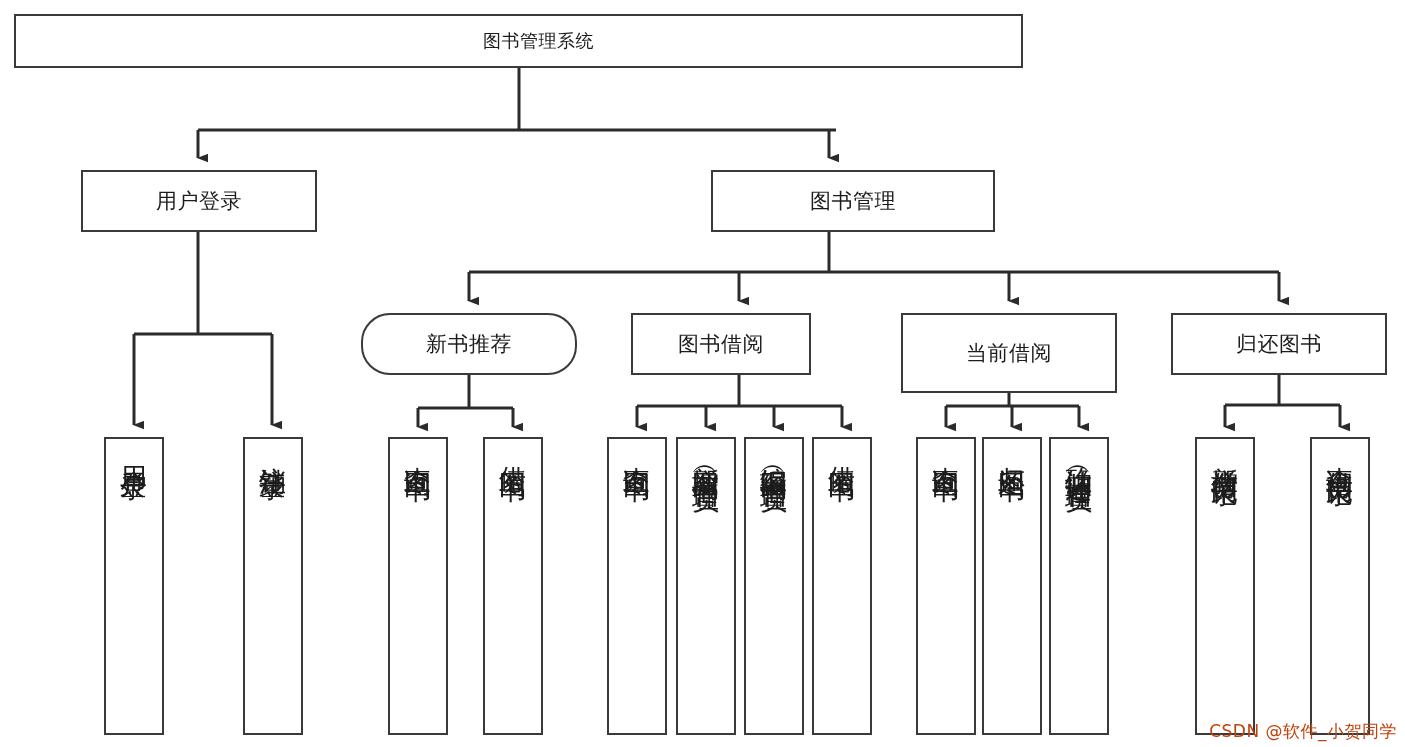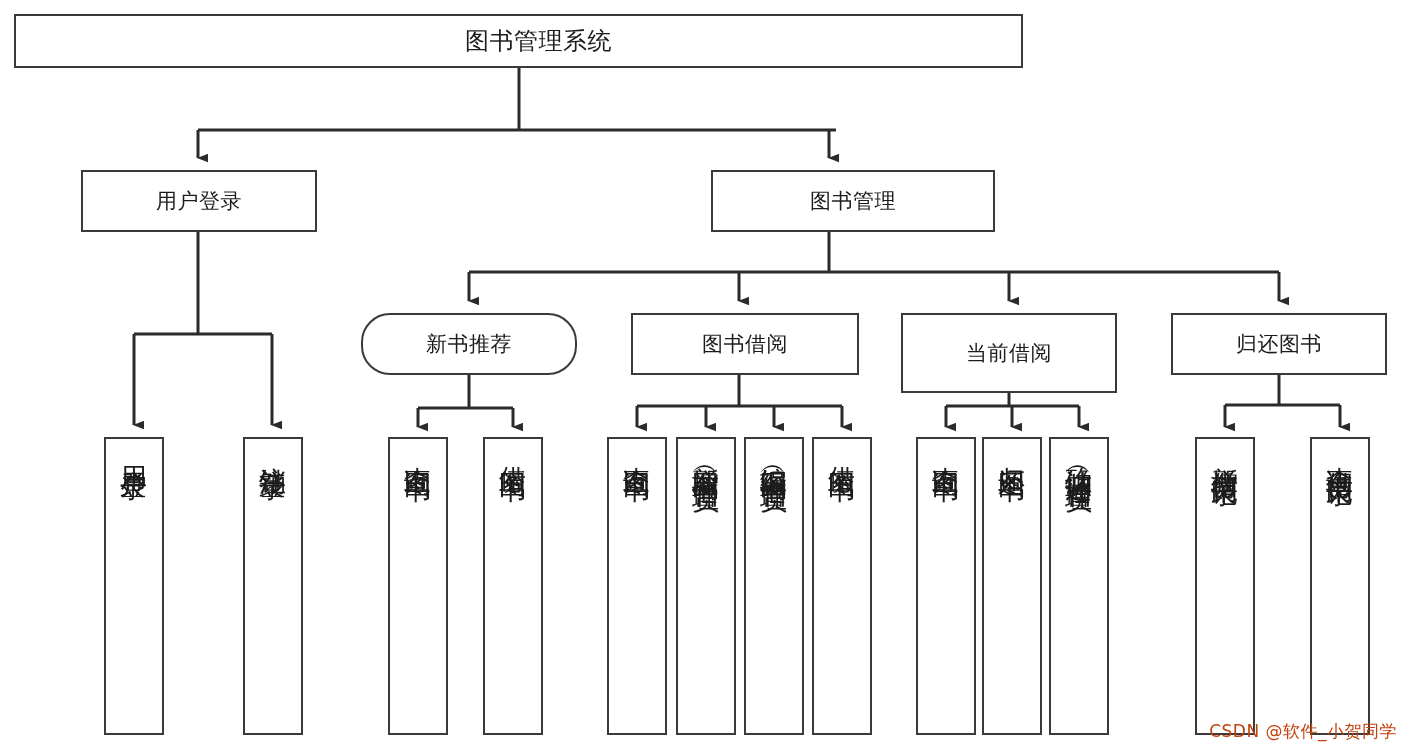--- a/index.html
+++ b/index.html
@@ -38,21 +38,21 @@
   .node .lbl{
     display:block;
     line-height:1.18;
     letter-spacing:0.5px;
     white-space:nowrap;
   }
   
   .h-node .lbl{
     font-size:21px;
   }
-  .root .lbl{ font-size:24px;margin-left:40px; }
+  .root .lbl{ font-size:18px;margin-left:40px; }
   
   .v-node{
     align-items:flex-start;
     padding-top:6px;
   }
   .v-node .lbl{
     writing-mode:vertical-rl;
     text-orientation:upright;
     font-size:27px;
     line-height:1.0;
@@ -137,21 +137,21 @@
   </div>
 
   <div class="node h-node" style="left:711px; top:170px; width:284px; height:62px;">
     <span class="lbl">图书管理</span>
   </div>
 
   <div class="node h-node" style="left:361px; top:313px; width:216px; height:62px;border-radius:29px;">
     <span class="lbl">新书推荐</span>
   </div>
 
-  <div class="node h-node" style="left:631px; top:313px; width:228px; height:62px;">
+  <div class="node h-node" style="left:631px; top:313px; width:180px; height:62px;">
     <span class="lbl">图书借阅</span>
   </div>
 
   <div class="node h-node" style="left:901px; top:313px; width:216px; height:80px;">
     <span class="lbl">当前借阅</span>
   </div>
 
   <div class="node h-node" style="left:1171px; top:313px; width:216px; height:62px;">
     <span class="lbl">归还图书</span>
   </div>

